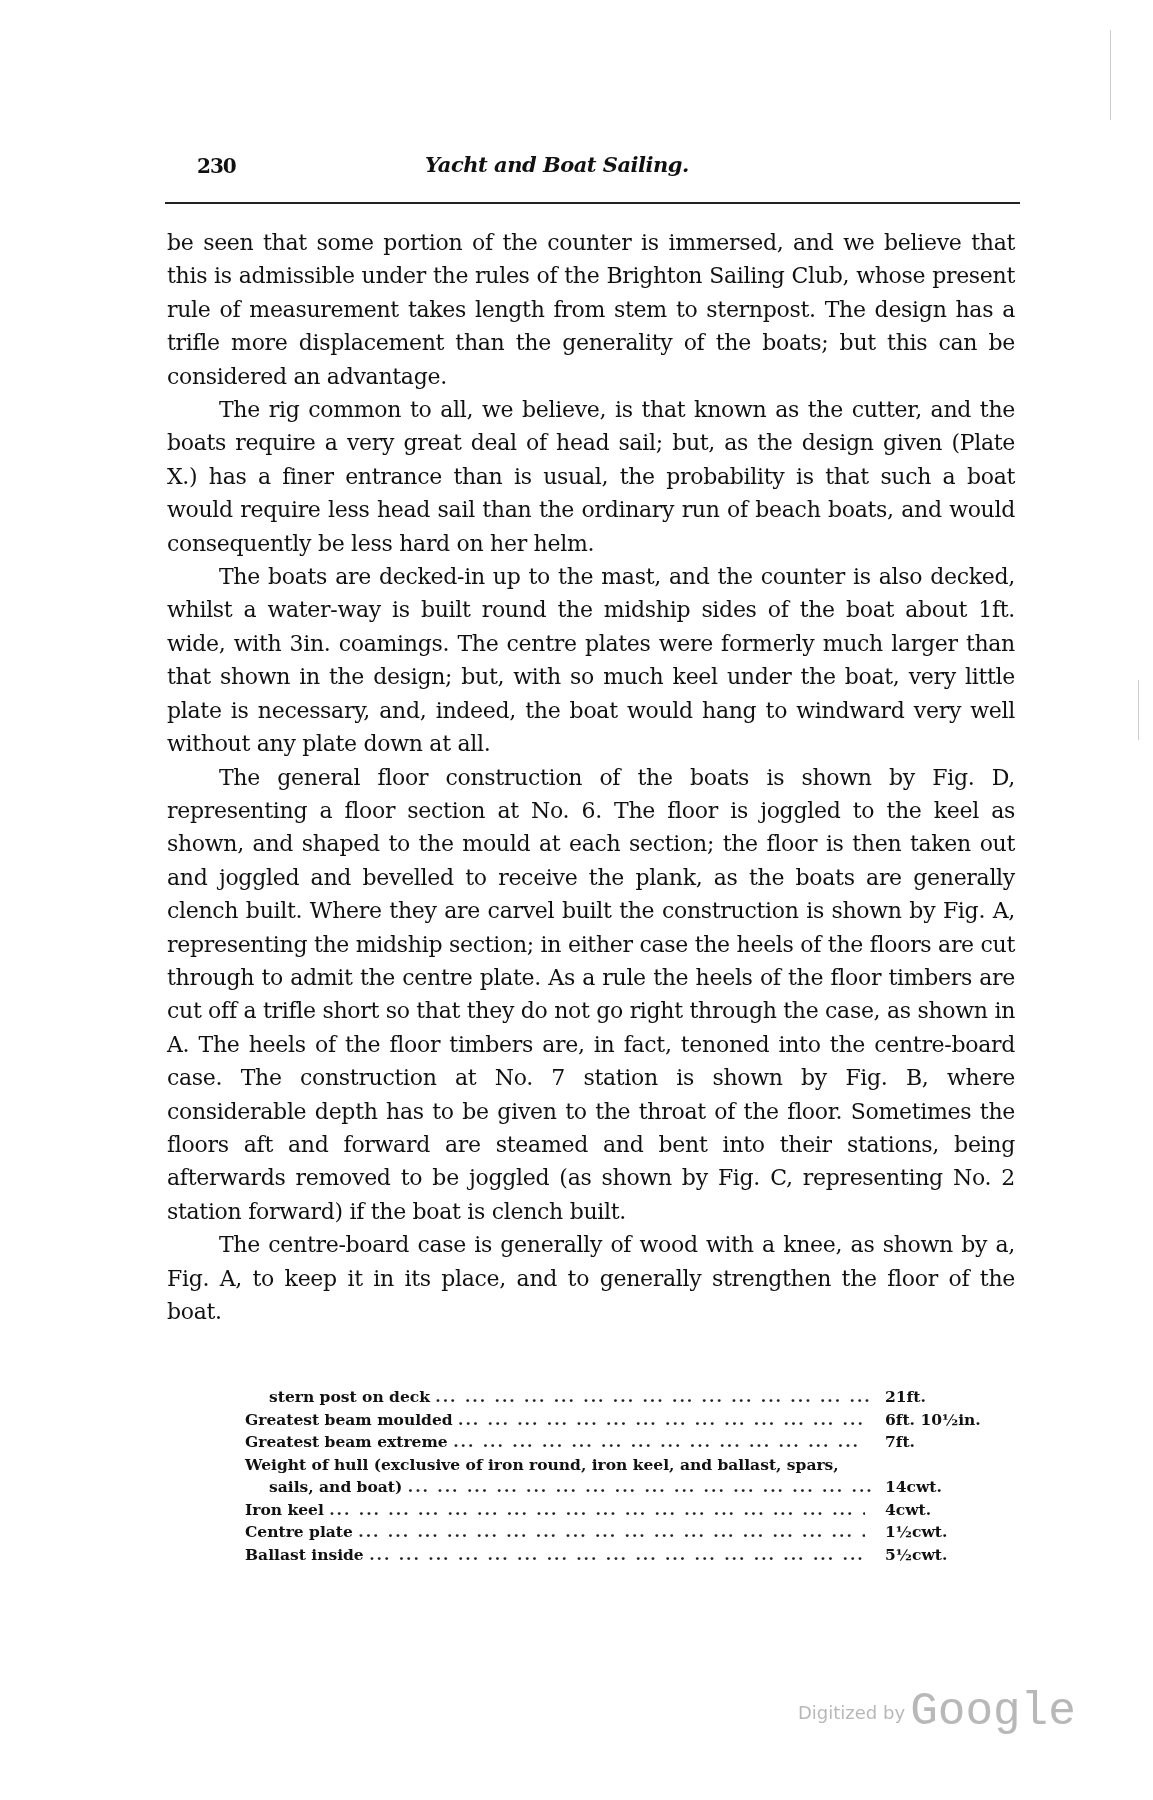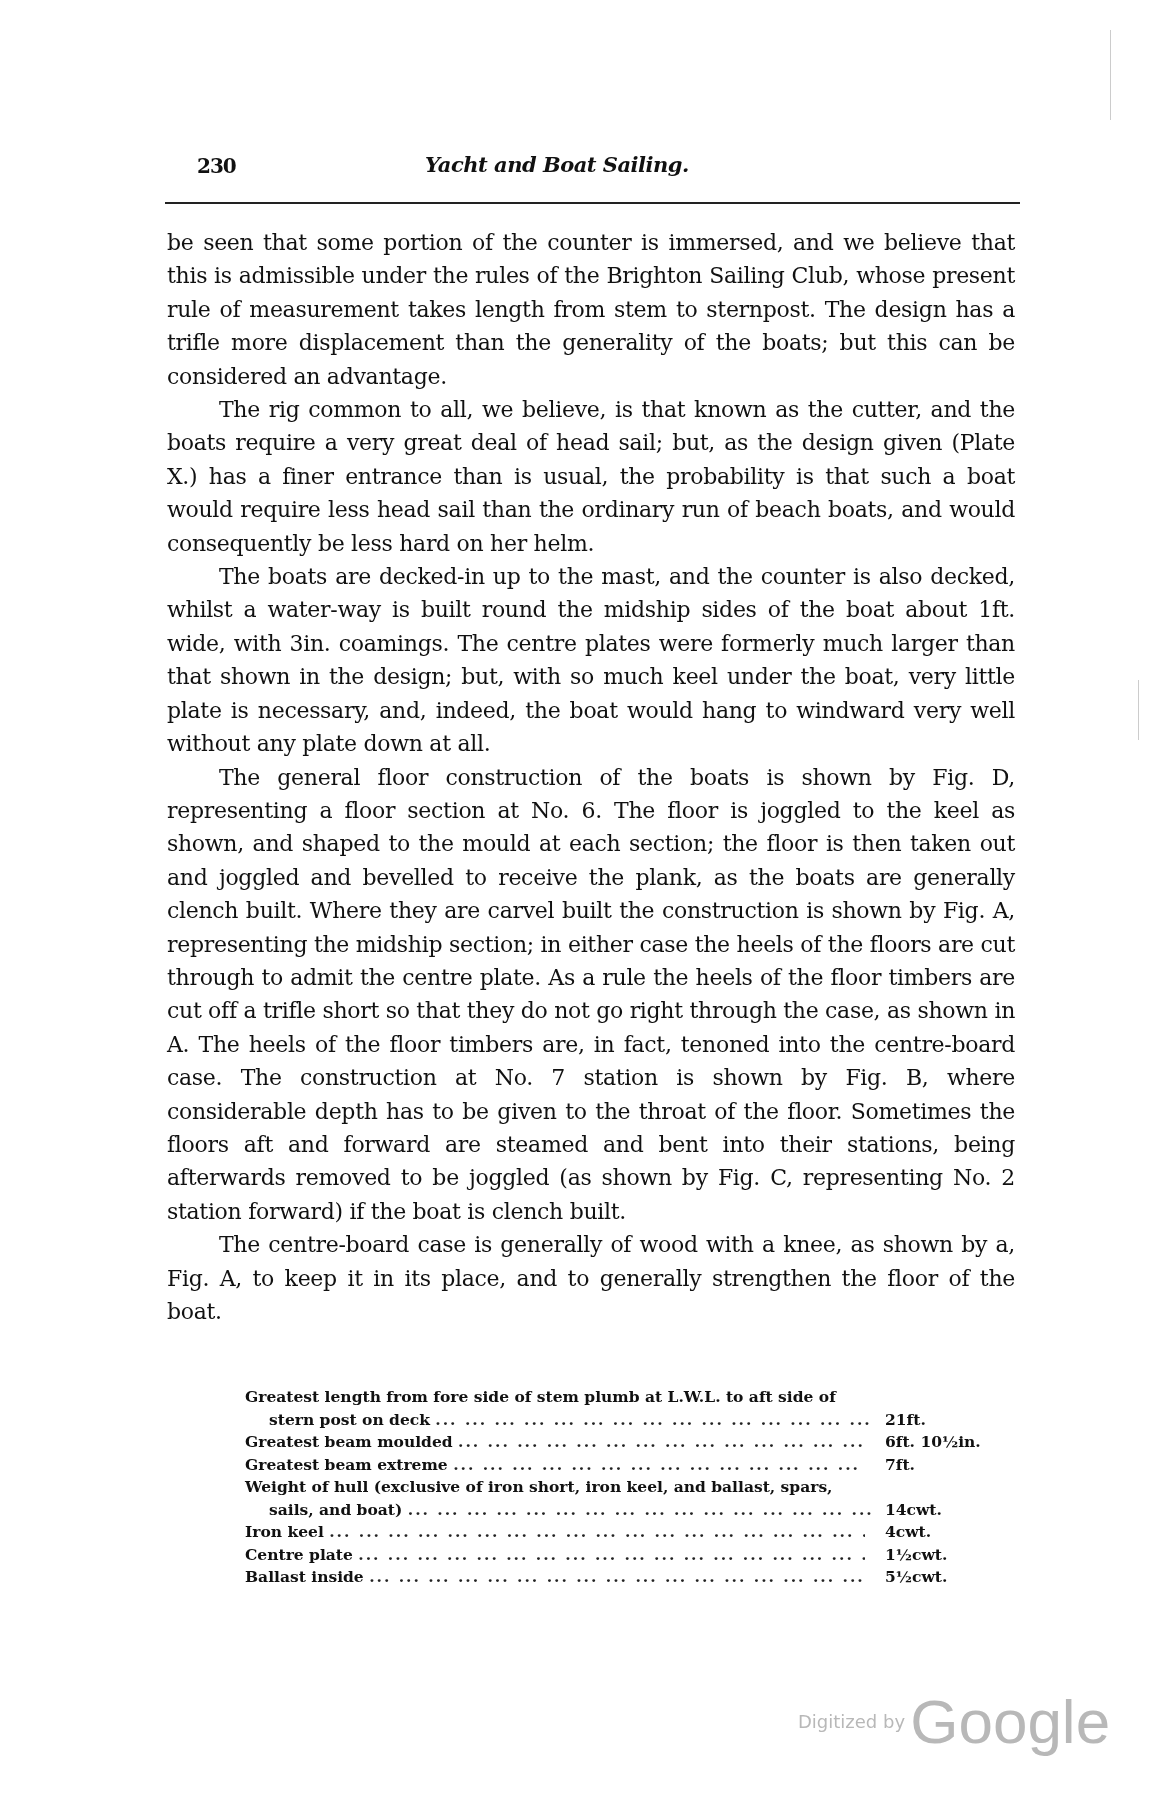--- a/index.html
+++ b/index.html
@@ -15,21 +15,21 @@
     .body-text p.first { text-indent: 0; }
     .specs { position: absolute; top: 1386px; left: 245px; width: 740px; font-size: 15.5px; font-weight: bold; line-height: 22.5px; }
     .spec-row { display: flex; align-items: baseline; }
     .spec-label { flex: 1; overflow: hidden; white-space: nowrap; }
     .spec-label .indent { padding-left: 24px; }
     .spec-label .leader { letter-spacing: 2px; color: #222; }
     .spec-value { width: 100px; padding-left: 8px; white-space: nowrap; }
     .spec-head { white-space: nowrap; }
     .watermark { position: absolute; top: 1686px; left: 798px; color: #b8b8b8; white-space: nowrap; }
     .watermark .small { font-family: "DejaVu Sans", sans-serif; font-size: 18px; vertical-align: middle; }
-    .watermark .big { font-family: Liberation Sans, sans-serif; font-size: 62px; vertical-align: middle; }
+    .watermark .big { font-family: Liberation Mono, monospace; font-size: 46px; vertical-align: middle; }
     .margin-mark { position: absolute; background: #ccc; width: 1px; }
   </style>
 </head>
 <body>
 
 <div class="margin-mark" style="left:1110px; top:30px; height:90px;"></div>
 <div class="margin-mark" style="left:1138px; top:680px; height:60px;"></div>
 
 <div class="header">
   <span class="page-num">230</span>
@@ -39,34 +39,33 @@
 
 <div class="body-text">
   <p class="first">be seen that some portion of the counter is immersed, and we believe that this is admissible under the rules of the Brighton Sailing Club, whose present rule of measurement takes length from stem to sternpost.  The design has a trifle more displacement than the generality of the boats; but this can be considered an advantage.</p>
   <p>The rig common to all, we believe, is that known as the cutter, and the boats require a very great deal of head sail; but, as the design given (Plate X.) has a finer entrance than is usual, the probability is that such a boat would require less head sail than the ordinary run of beach boats, and would consequently be less hard on her helm.</p>
   <p>The boats are decked-in up to the mast, and the counter is also decked, whilst a water-way is built round the midship sides of the boat about 1ft. wide, with 3in. coamings.  The centre plates were formerly much larger than that shown in the design; but, with so much keel under the boat, very little plate is necessary, and, indeed, the boat would hang to windward very well without any plate down at all.</p>
   <p>The general floor construction of the boats is shown by Fig. D, representing a floor section at No. 6.  The floor is joggled to the keel as shown, and shaped to the mould at each section; the floor is then taken out and joggled and bevelled to receive the plank, as the boats are generally clench built.  Where they are carvel built the construction is shown by Fig. A, representing the midship section; in either case the heels of the floors are cut through to admit the centre plate.  As a rule the heels of the floor timbers are cut off a trifle short so that they do not go right through the case, as shown in A.  The heels of the floor timbers are, in fact, tenoned into the centre-board case.  The construction at No. 7 station is shown by Fig. B, where considerable depth has to be given to the throat of the floor.  Sometimes the floors aft and forward are steamed and bent into their stations, being afterwards removed to be joggled (as shown by Fig. C, representing No. 2 station forward) if the boat is clench built.</p>
   <p>The centre-board case is generally of wood with a knee, as shown by a, Fig. A, to keep it in its place, and to generally strengthen the floor of the boat.</p>
 </div>
 
 <div class="specs">
-  <div class="spec-head">Greatest length from fore side of stem plumb at L.W.L. to aft side of</div>
   <div class="spec-row">
     <span class="spec-label"><span class="indent">stern post on deck</span> <span class="leader">... ... ... ... ... ... ... ... ... ... ... ... ... ... ... ... ... ... ... ... ... ... ... ... ... ... ... ... ... ...</span></span>
     <span class="spec-value">21ft.</span>
   </div>
   <div class="spec-row">
     <span class="spec-label"><span>Greatest beam moulded</span> <span class="leader">... ... ... ... ... ... ... ... ... ... ... ... ... ... ... ... ... ... ... ... ... ... ... ... ... ... ... ... ... ...</span></span>
     <span class="spec-value" style="padding-left:20px">6ft. 10½in.</span>
   </div>
   <div class="spec-row">
     <span class="spec-label"><span>Greatest beam extreme</span> <span class="leader">... ... ... ... ... ... ... ... ... ... ... ... ... ... ... ... ... ... ... ... ... ... ... ... ... ... ... ... ... ...</span></span>
     <span class="spec-value" style="padding-left:20px">7ft.</span>
   </div>
-  <div class="spec-head">Weight of hull (exclusive of iron short, iron keel, and ballast, spars,</div>
+  <div class="spec-head">Weight of hull (exclusive of iron round, iron keel, and ballast, spars,</div>
   <div class="spec-row">
     <span class="spec-label"><span class="indent">sails, and boat)</span> <span class="leader">... ... ... ... ... ... ... ... ... ... ... ... ... ... ... ... ... ... ... ... ... ... ... ... ... ... ... ... ... ...</span></span>
     <span class="spec-value">14cwt.</span>
   </div>
   <div class="spec-row">
     <span class="spec-label"><span>Iron keel</span> <span class="leader">... ... ... ... ... ... ... ... ... ... ... ... ... ... ... ... ... ... ... ... ... ... ... ... ... ... ... ... ... ...</span></span>
     <span class="spec-value" style="padding-left:20px">4cwt.</span>
   </div>
   <div class="spec-row">
     <span class="spec-label"><span>Centre plate</span> <span class="leader">... ... ... ... ... ... ... ... ... ... ... ... ... ... ... ... ... ... ... ... ... ... ... ... ... ... ... ... ... ...</span></span>

